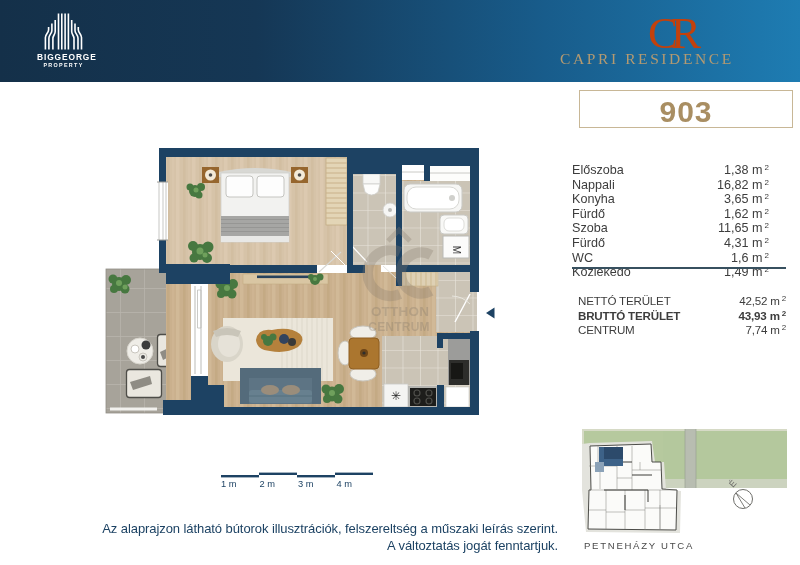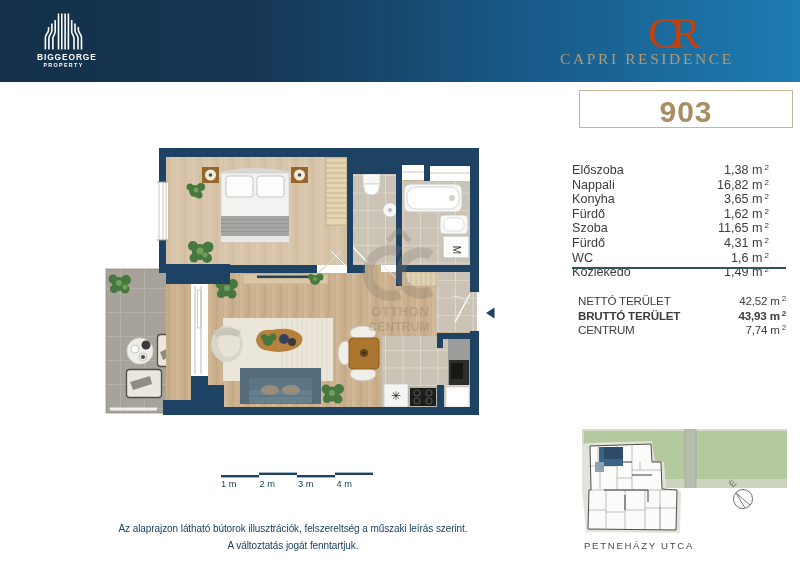--- a/index.html
+++ b/index.html
@@ -20,22 +20,22 @@
   .numbox span{font-size:30px;font-weight:bold;color:#a98e62;line-height:42px;letter-spacing:1px;}
   .row{position:absolute;left:572px;width:214px;height:15px;font-size:12.6px;color:#3d3d3d;margin-top:15px;}
   .row .lab{position:absolute;left:0;top:0;}
   .row .val{position:absolute;right:17px;top:0;text-align:left;}
   .row sup{font-size:8px;vertical-align:4px;margin-left:2px;}
   .rule{position:absolute;left:572px;top:267px;width:214px;height:2.4px;background:#37505f;}
   .trow{position:absolute;left:572px;width:214px;height:16px;font-size:11.6px;color:#3d3d3d;letter-spacing:-0.2px;}
   .trow .lab{position:absolute;left:6px;top:0;}
   .trow .val{position:absolute;right:0;top:0;}
   .trow sup{font-size:8px;vertical-align:4px;margin-left:2px;}
-  .disc{position:absolute;left:43px;top:521px;width:500px;text-align:center;
-    color:#1c4263;font-size:10px;line-height:16.8px;letter-spacing:-0.08px;}
+  .disc{position:absolute;left:58px;top:521px;width:500px;text-align:right;
+    color:#1c4263;font-size:13px;line-height:16.8px;letter-spacing:-0.08px;}
   .street{position:absolute;left:584px;top:540px;width:200px;text-align:left;
     color:#4a4a4a;font-size:9.6px;letter-spacing:1.7px;}
 </style>
 </head>
 <body>
 <div class="header"></div>
 
 <svg class="abs" style="left:0;top:0" width="130" height="82" viewBox="0 0 130 82">
   <g stroke="#ffffff" stroke-width="1.6" fill="none">
     <path d="M58.5,13.5 V49.5"></path>

